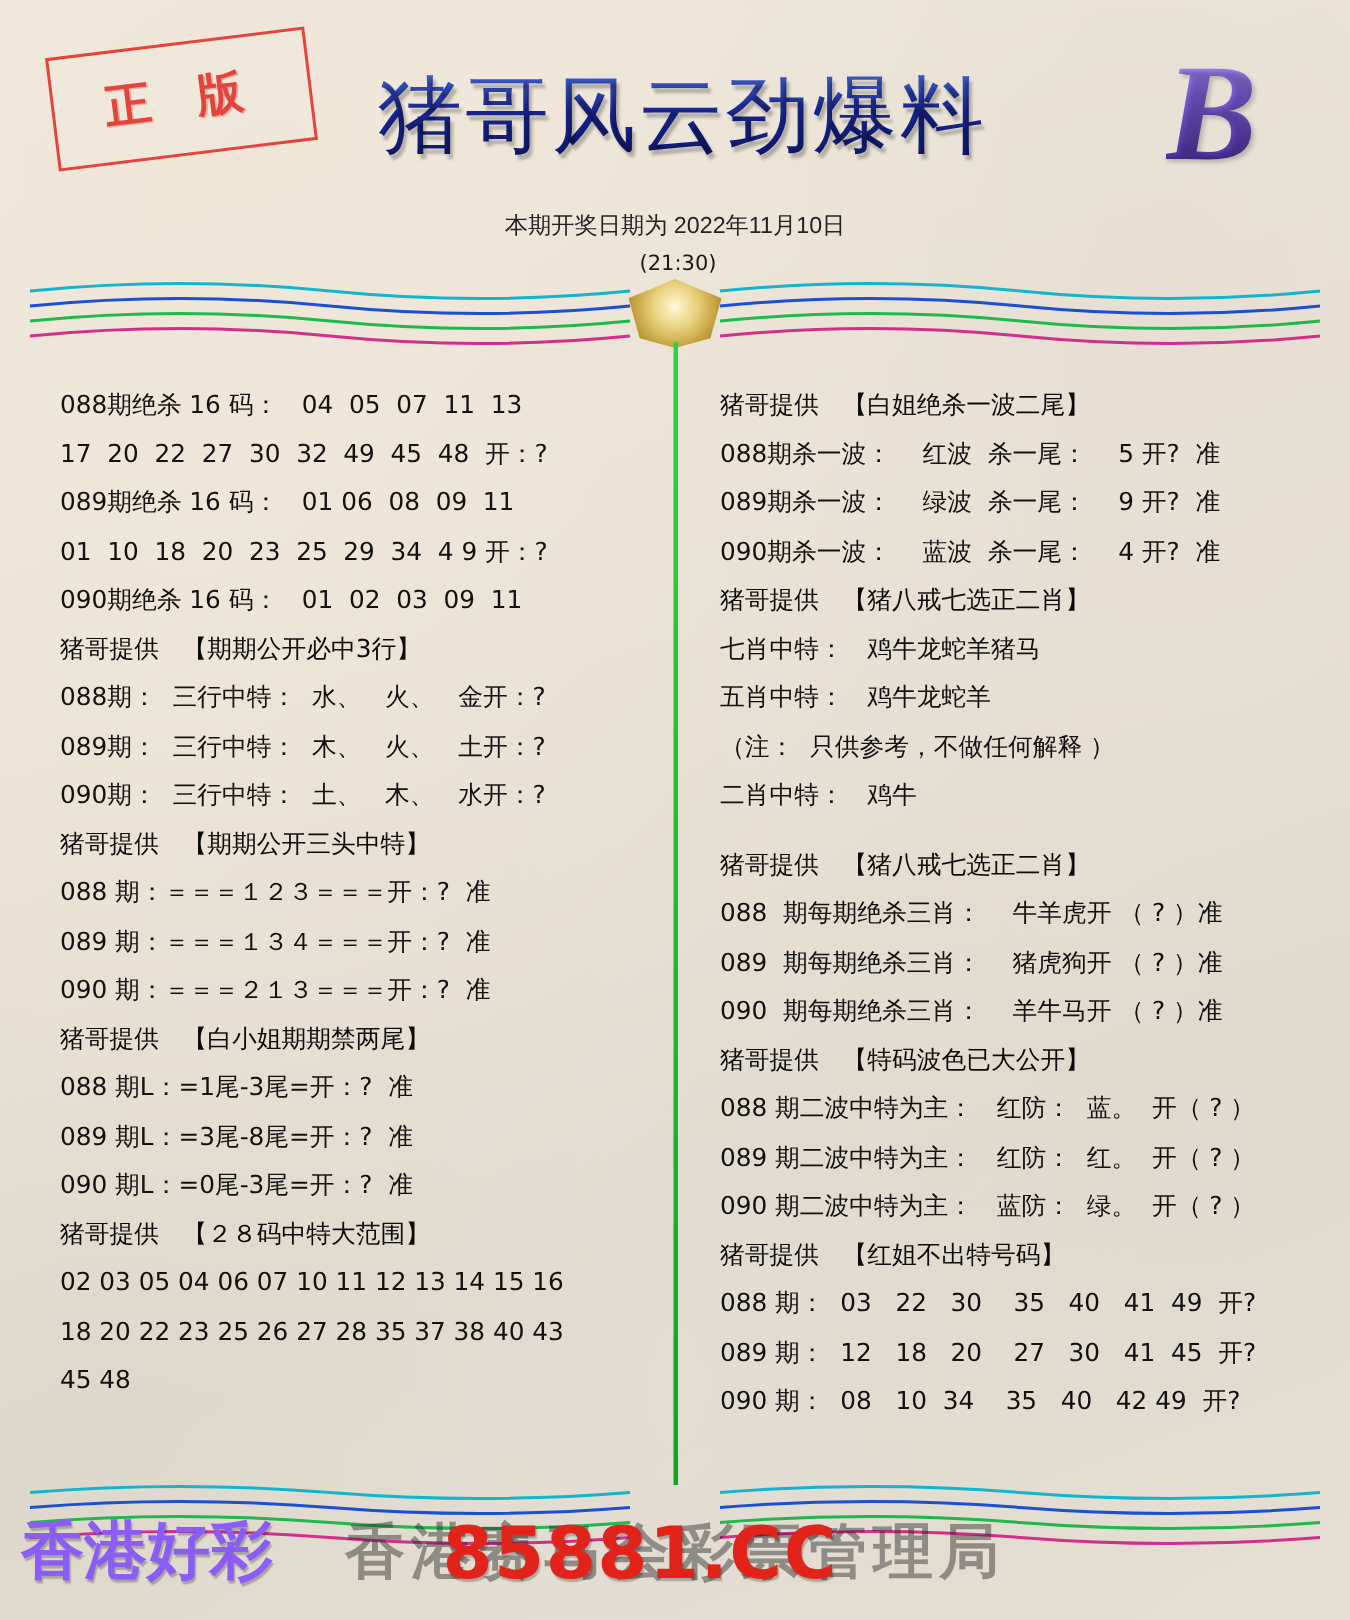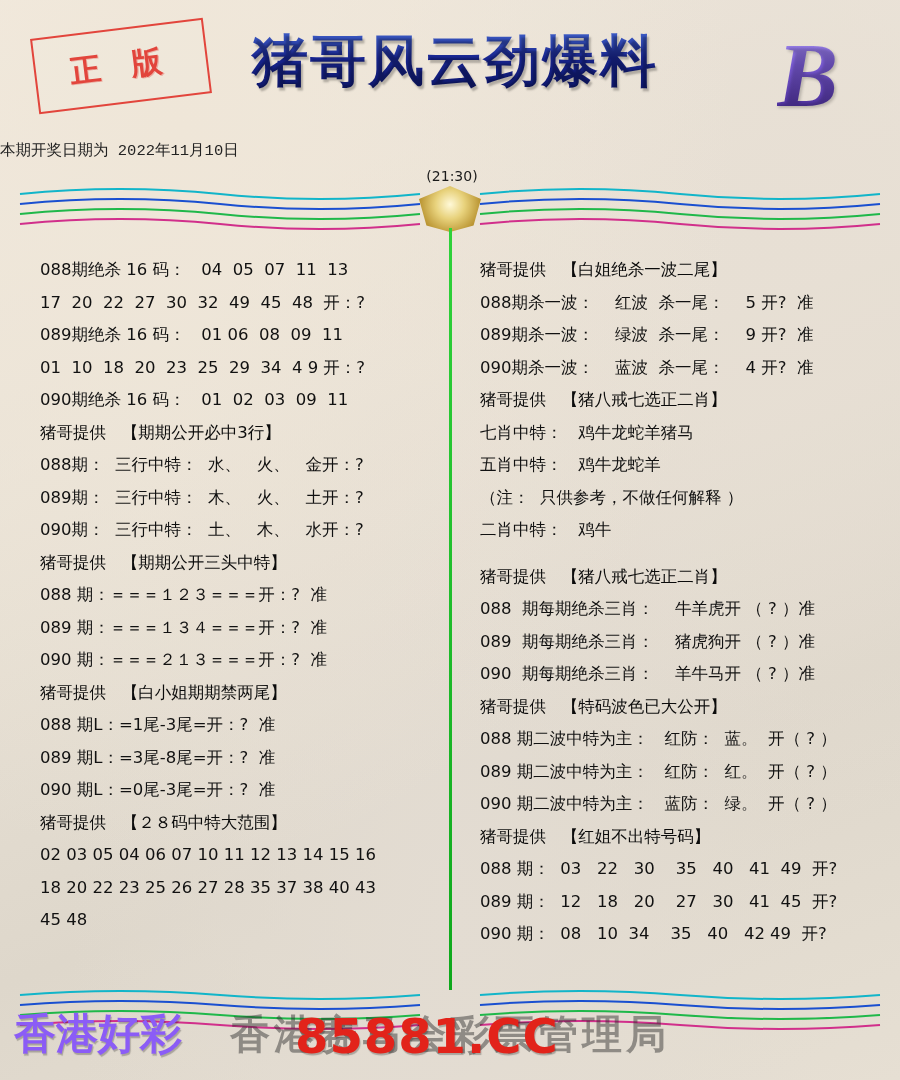--- a/index.html
+++ b/index.html
@@ -19,38 +19,38 @@
   .stamp{
     position:absolute;left:34px;top:28px;width:170px;height:72px;
     border:2px solid #e2453c;transform:rotate(-7deg);
     display:flex;align-items:center;justify-content:center;
     color:#e2453c;font-size:31px;font-weight:bold;letter-spacing:10px;
     font-family:"DejaVu Sans",sans-serif;
     text-shadow:1px 1px 0 rgba(226,69,60,.35);
     background:rgba(255,255,255,0.05);
   }
   .title{
-    position:absolute;left:205px;top:24px;width:500px;text-align:center;
-    font-size:56px;font-weight:bold;letter-spacing:2px;
+    position:absolute;left:205px;top:40px;width:500px;text-align:center;
+    font-size:56px;font-weight:normal;letter-spacing:2px;
     font-family:"DejaVu Sans",sans-serif;
     color:#1b2f8a;
     background:linear-gradient(180deg,#4a6fd8 0%,#18258f 45%,#0b1360 100%);
     -webkit-background-clip:text;background-clip:text;-webkit-text-fill-color:transparent;
     text-shadow:2px 3px 2px rgba(0,0,0,.25);
   }
   .bigB{
     position:absolute;right:62px;top:22px;font-size:92px;font-weight:bold;
     font-family:"Liberation Serif","DejaVu Serif",serif;font-style:italic;
     background:linear-gradient(180deg,#b9a8ff 0%,#7b5cd6 40%,#3c1f86 100%);
     -webkit-background-clip:text;background-clip:text;-webkit-text-fill-color:transparent;
     text-shadow:2px 2px 3px rgba(0,0,0,.2);
   }
   .date{
-    position:absolute;left:0;right:0;top:140px;
-    font-size:15.5px;color:#232323;font-family:Liberation Mono, monospace;
+    position:absolute;left:0;right:0;top:140px;text-align:center;
+    font-size:15.5px;color:#232323;font-family:Liberation Sans, sans-serif;
   }
   .time{
     position:absolute;left:4px;right:0;top:168px;text-align:center;
     font-size:14px;color:#1a1a1a;font-family:"DejaVu Sans",sans-serif;
   }
 
   
   .waves{position:absolute;left:0;top:180px;width:900px;height:60px;}
   .waves-bottom{position:absolute;left:0;top:985px;width:900px;height:52px;}
   .gem{

